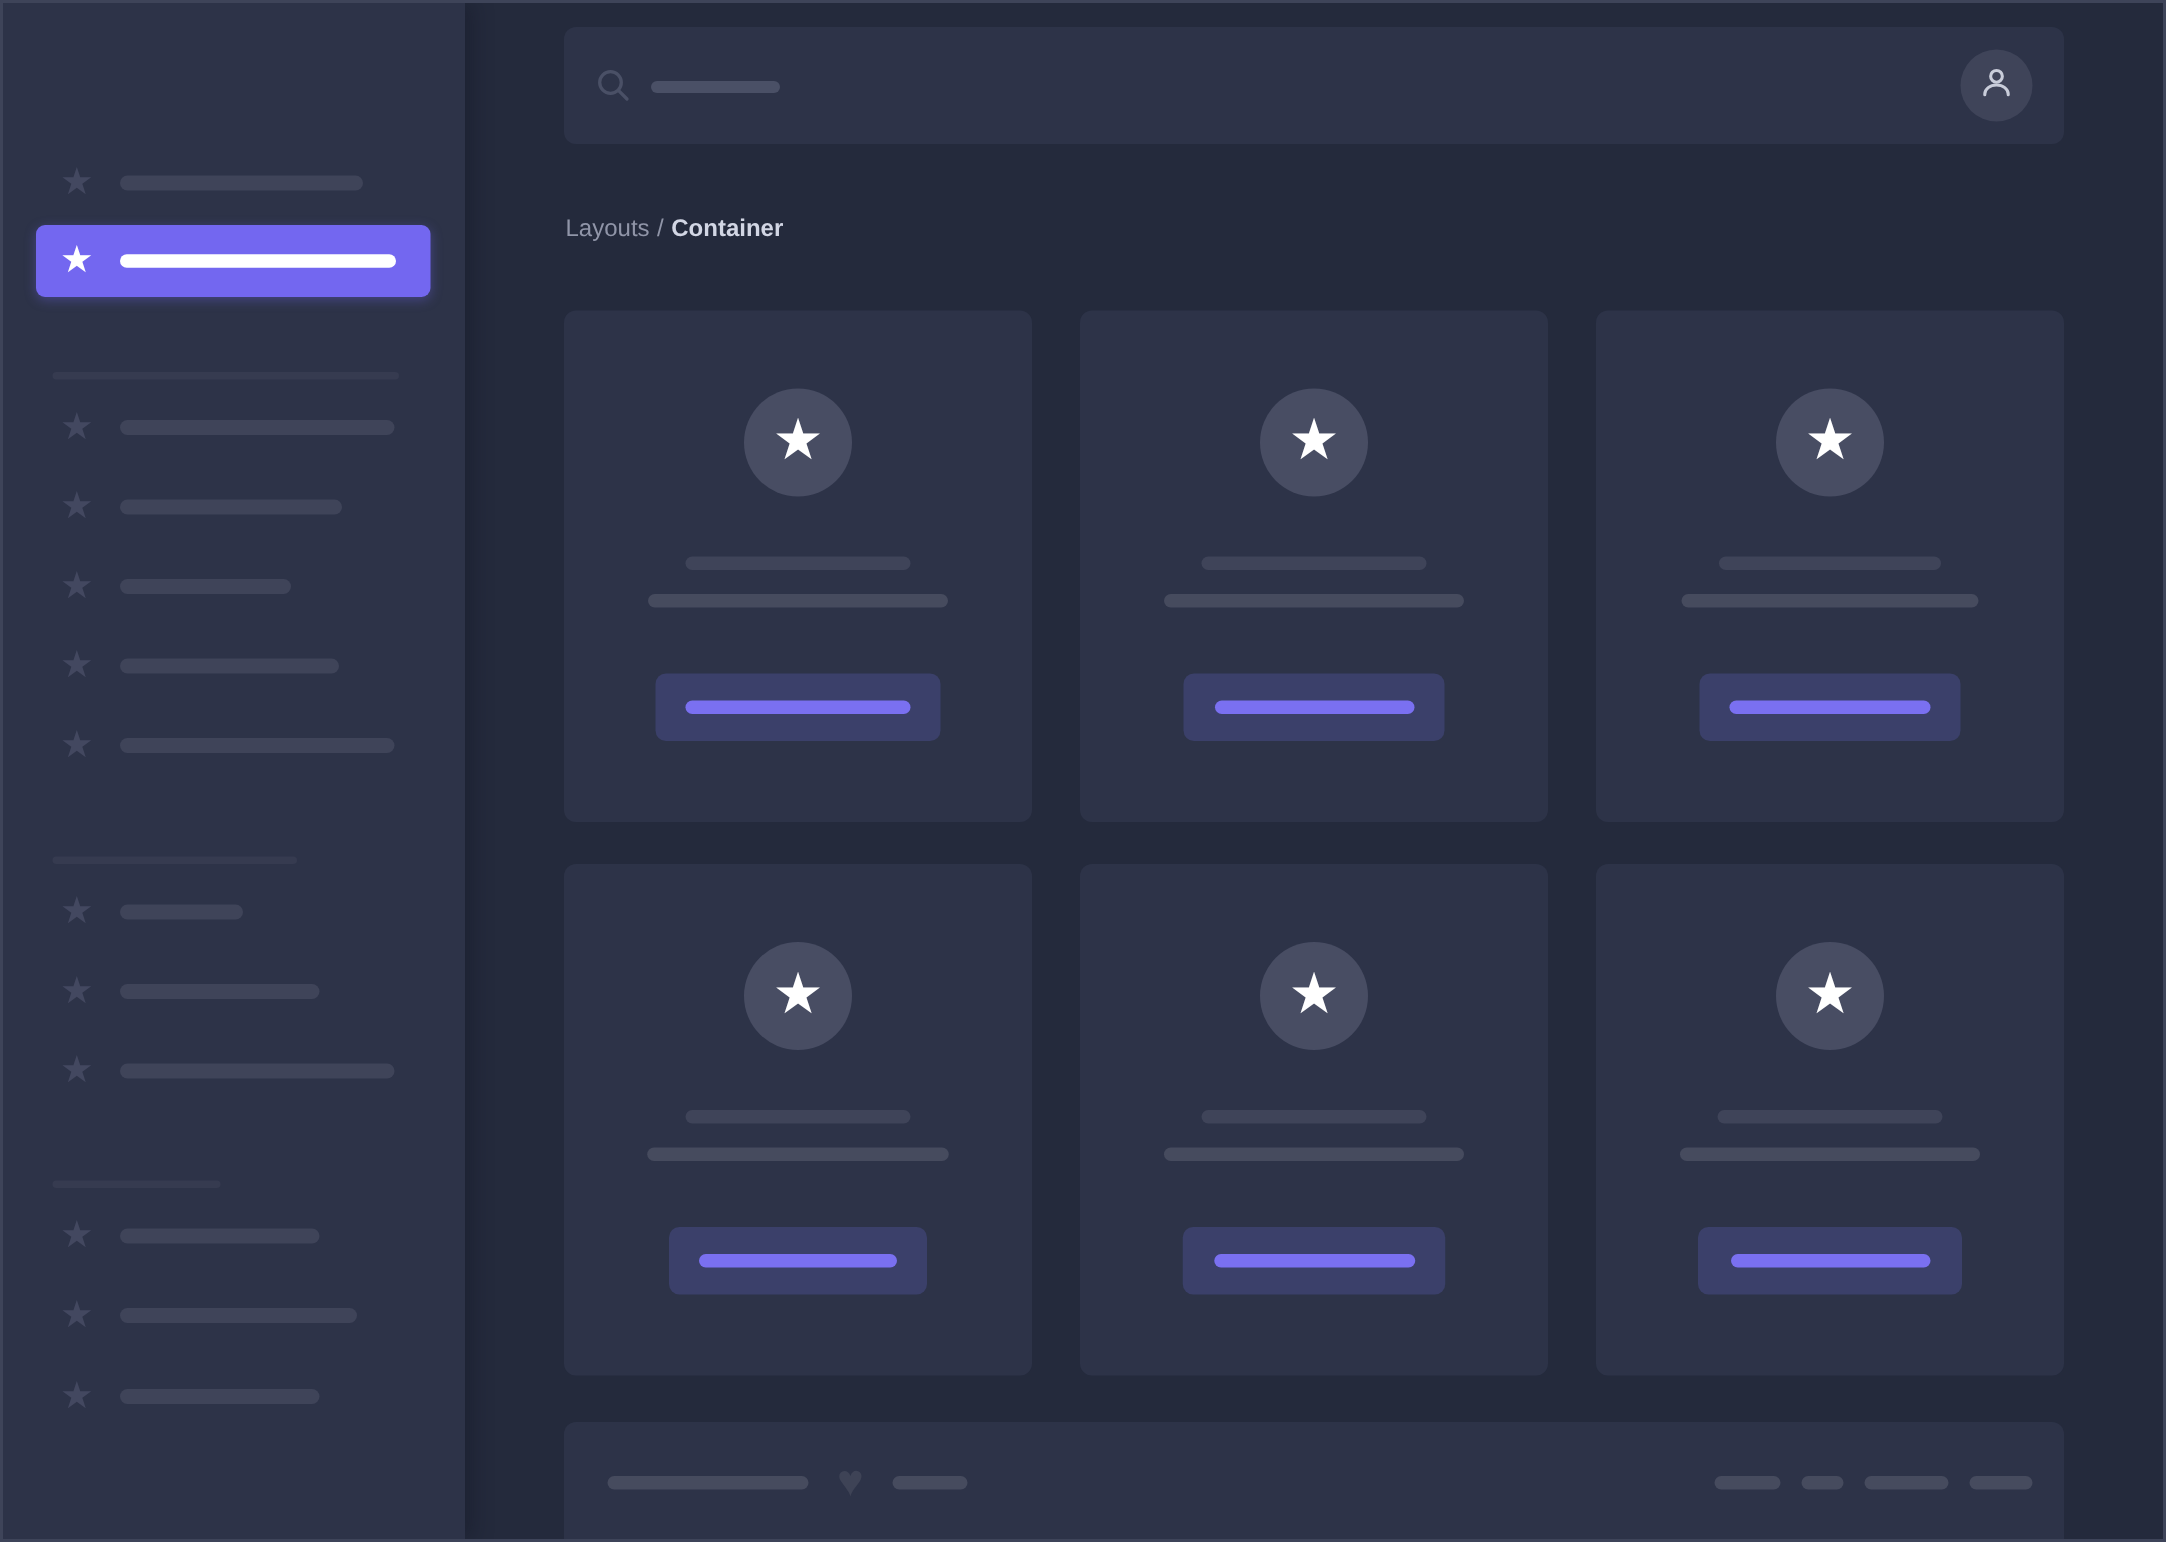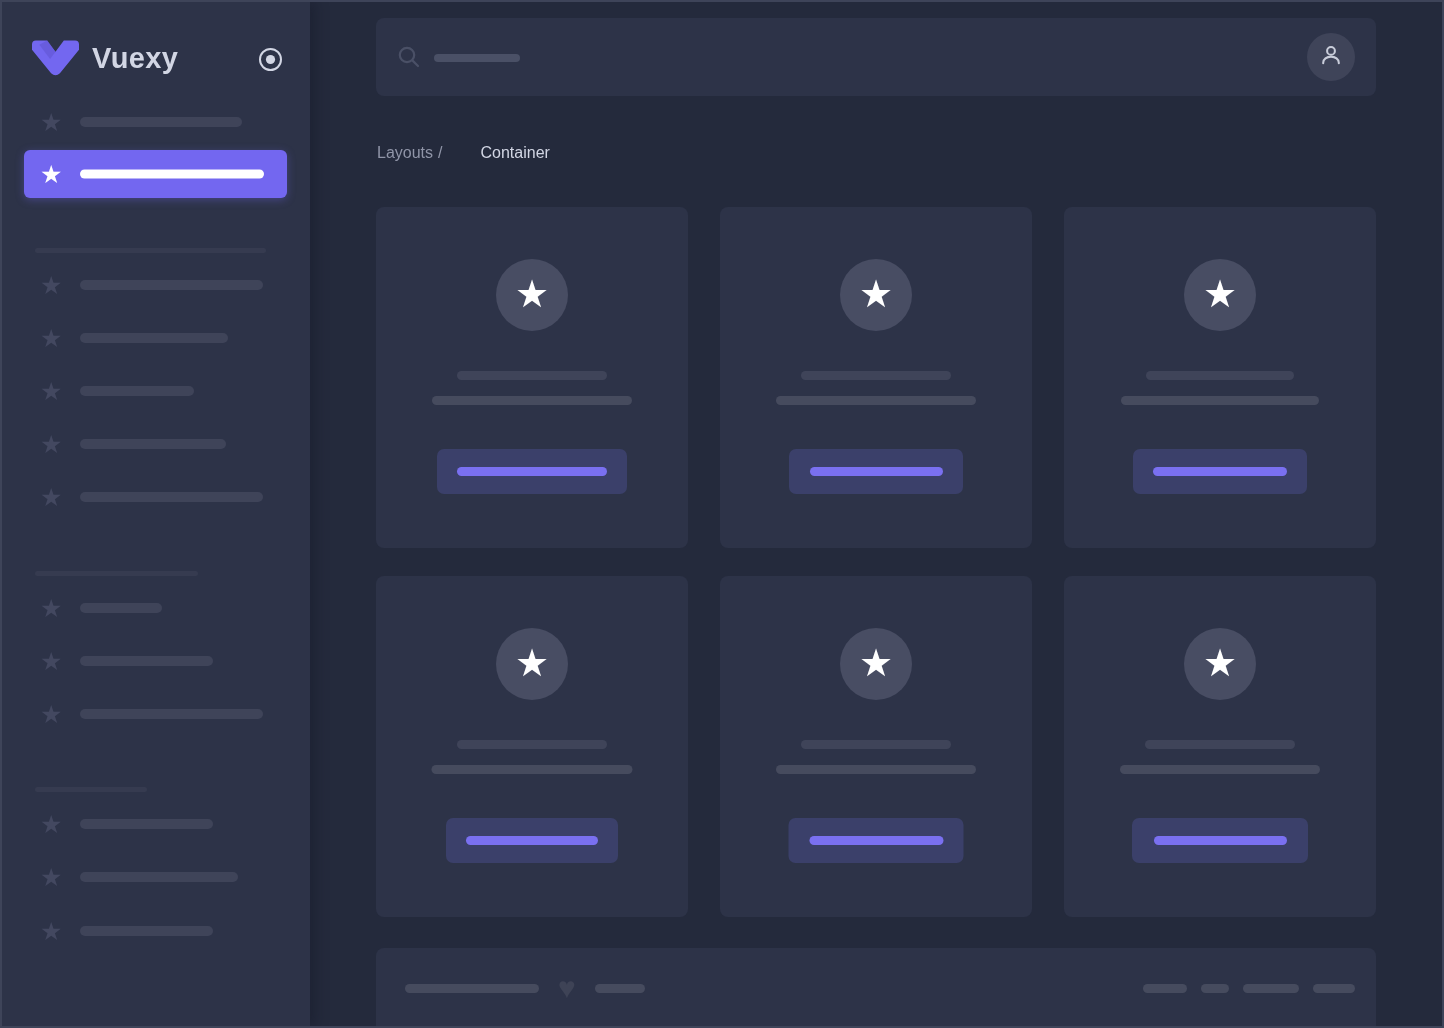--- a/index.html
+++ b/index.html
@@ -41,21 +41,21 @@
   .search-ph{position:absolute;left:58px;top:36px;width:86px;height:8px;border-radius:4px;background:var(--icon_muted,#4a5066);}
   .avatar{
     position:absolute;right:21px;top:15px;width:48px;height:48px;border-radius:50%;
     background:var(--skeleton,#3f4459);cursor:pointer;display:flex;align-items:center;justify-content:center;
   }
 
   
   .breadcrumb{position:absolute;left:377px;top:144px;font-size:16px;line-height:18px;}
   .bc-muted{color:var(--text_muted,#9095a8);cursor:pointer;}
   .bc-sep{color:var(--text_muted,#9095a8);margin:0 5px;}
-  .bc-current{color:var(--text_bright,#d2d6e4);font-weight:400;margin-left:33px;}
+  .bc-current{color:var(--text_bright,#d2d6e4);font-weight:700;}
 
   
   .cards-layer{position:absolute;inset:0;}
   .card{position:absolute;width:312px;height:341px;border-radius:8px;background:var(--panel_bg,#2d3348);}
   .card-avatar{position:absolute;left:50%;top:52px;transform:translateX(-50%);width:72px;height:72px;border-radius:50%;
     background:var(--circle_bg,#484d63);display:flex;align-items:center;justify-content:center;}
   .card-star{color:#ffffff;font-size:38px;line-height:38px;padding-bottom:3px;}
   .card-bar1{position:absolute;left:50%;top:164px;transform:translateX(-50%);height:9px;border-radius:5px;background:var(--skeleton,#3f4459);}
   .card-bar2{position:absolute;left:50%;top:189px;transform:translateX(-50%);height:9px;border-radius:5px;background:var(--skeleton_light,#464b5e);}
   .card-btn{position:absolute;left:50%;top:242px;transform:translateX(-50%);height:45px;border-radius:7px;
@@ -72,35 +72,20 @@
   .footer-right{margin-left:auto;display:flex;align-items:center;gap:14px;}
   .f-bar{height:9px;border-radius:5px;background:var(--skeleton_light,#464b5e);}
   .heart{font-size:30px;line-height:30px;color:var(--heart,#3e4356);}
 </style>
 </head>
 <body>
 
 <div class="frame-border"></div>
 
 <aside class="sidebar">
-  <div class="sidebar-header">
-    <span class="logo">
-      <svg width="47" height="36" viewBox="0 0 48 36">
-        <path fill="#7367f0" d="M4 0 H15.5 L24 11.5 L32.5 0 H44 Q48 0 48 4 V9.5 L28.5 33.5 Q24 37.5 19.5 33.5 L0 9.5 V4 Q0 0 4 0 Z"></path>
-        <path fill="#5e54d0" opacity="0.55" d="M15.5 0 L24 11.5 L18.5 19 L7.5 4.5 Z"></path>
-      </svg>
-    </span>
-    <span class="brand">Vuexy</span>
-    <span class="pin-toggle">
-      <svg width="25" height="25" viewBox="0 0 25 25">
-        <circle cx="12.5" cy="12.5" r="10.5" fill="none" stroke="#d2d6e4" stroke-width="2"></circle>
-        <circle cx="12.5" cy="12.5" r="4.6" fill="#d2d6e4"></circle>
-      </svg>
-    </span>
-  </div>
   <nav class="sidebar-nav">
       <div class="nav-item" style="top: 96px;">
         <span class="nav-star">★</span>
         <span class="nav-bar sk" style="width: 162px;"></span>
       </div>
       <div class="nav-item active" style="top: 148px;">
         <span class="nav-star">★</span>
         <span class="nav-bar sk" style="width: 184px;"></span>
       </div>
       <div class="nav-header sk" style="top: 245.5px; width: 231px;"></div>

